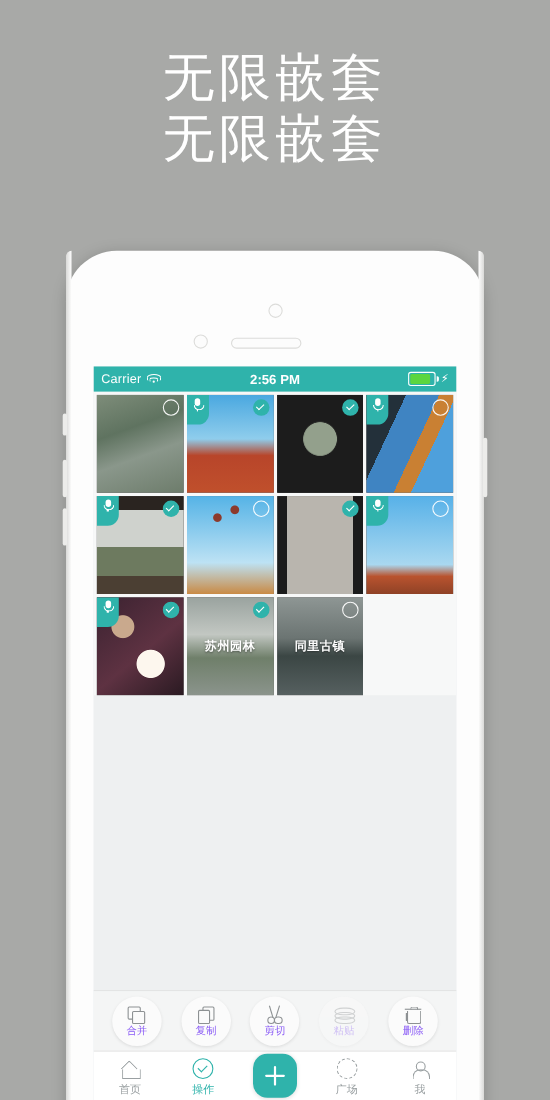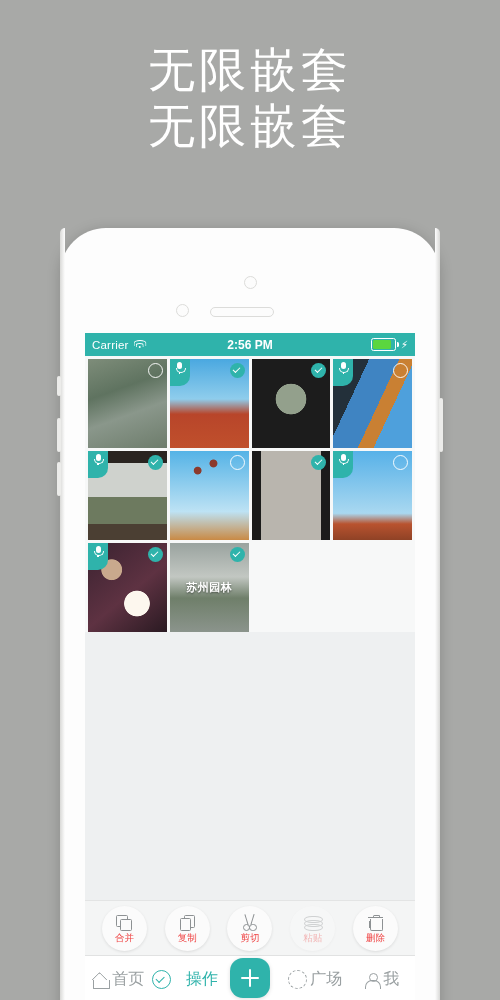--- a/index.html
+++ b/index.html
@@ -123,21 +123,21 @@
   
   .actionbar{
     position:absolute;left:0;right:0;bottom:47px;height:56px;background:#f4f5f5;
     border-top:1px solid #e3e4e4;display:flex;align-items:center;justify-content:space-around;
     padding:0 8px;box-sizing:border-box;
   }
   .act{
     width:45px;height:45px;border-radius:50%;background:#fbfbfb;
     box-shadow:0 1px 3px rgba(0,0,0,.10);
     display:flex;flex-direction:column;align-items:center;justify-content:center;gap:2px;
-    color:#ef4444;
+    color:#8b5cf6;
   }
   .act.disabled{opacity:.35;}
   .act .lbl{font-size:9.5px;line-height:1;}
   .act .ic{height:17px;display:flex;align-items:center;justify-content:center;}
 
   
   .ic-merge{position:relative;width:16px;height:16px;}
   .ic-merge span{position:absolute;border:1.3px solid #8d9193;border-radius:1.5px;}
   .ic-merge span:nth-child(1){left:0;top:0;width:10px;height:10px;}
   .ic-merge span:nth-child(2){left:4px;top:4px;width:10px;height:10px;background:#fbfbfb;}
@@ -166,22 +166,22 @@
     border:1.3px solid #8d9193;border-top:none;border-radius:0 0 2px 2px;}
   .ic-trash .bar{position:absolute;top:6px;width:1.1px;height:7px;background:#8d9193;}
   .ic-trash .bar:nth-of-type(1){left:4px;}
   .ic-trash .bar:nth-of-type(2){left:8px;}
 
   
   .tabbar{
     position:absolute;left:0;right:0;bottom:0;height:47px;background:#fff;
     border-top:1px solid #e1e2e2;display:flex;align-items:center;
   }
-  .tab{flex:1;display:flex;flex-direction:row;align-items:center;justify-content:center;
-       gap:3px;color:#9aa0a2;font-size:16px;}
+  .tab{flex:1;display:flex;flex-direction:column;align-items:center;justify-content:center;
+       gap:3px;color:#9aa0a2;font-size:10px;}
   .tab.active{color:#2fb3ab;justify-content:space-between;}
   .tab .ic{height:19px;display:flex;align-items:flex-end;justify-content:center;}
   .ic-home{width:17px;height:15px;position:relative;}
   .ic-home .roof{position:absolute;left:2px;top:0;width:10px;height:10px;
     border-left:1.4px solid currentColor;border-top:1.4px solid currentColor;
     transform:rotate(45deg);border-radius:2px 0 0 0;}
   .ic-home .body{position:absolute;left:1px;bottom:0;width:15px;height:8px;
     border:1.4px solid currentColor;border-top:none;border-radius:0 0 1px 1px;}
   .ic-check-circle{width:17px;height:17px;border:1.4px solid currentColor;border-radius:50%;position:relative;}
   .ic-check-circle::after{content:"";position:absolute;left:3.6px;top:5px;width:7px;height:3.6px;
@@ -314,20 +314,25 @@
                 <span class="stem"></span>
               </span>
             </div>
             <div class="check on"></div>
           </div>
           <div class="tile">
             <div class="pic" style="background: linear-gradient(rgb(154, 163, 159) 0%, rgb(194, 199, 194) 38%, rgb(111, 127, 106) 62%, rgb(139, 148, 140) 100%);"></div>
             <div class="label">苏州园林</div>
             <div class="check on"></div>
           </div>
+          <div class="tile">
+            <div class="pic" style="background: linear-gradient(rgb(142, 150, 148) 0%, rgb(107, 116, 114) 42%, rgb(59, 70, 68) 60%, rgb(86, 96, 96) 100%);"></div>
+            <div class="label">同里古镇</div>
+            <div class="check off"></div>
+          </div>
         </div>
 
       <div class="actionbar" id="actionbar">
           <div class="act">
             <span class="ic">
               <span class="ic-merge">
                 <span></span>
                 <span></span>
               </span>
             </span>

